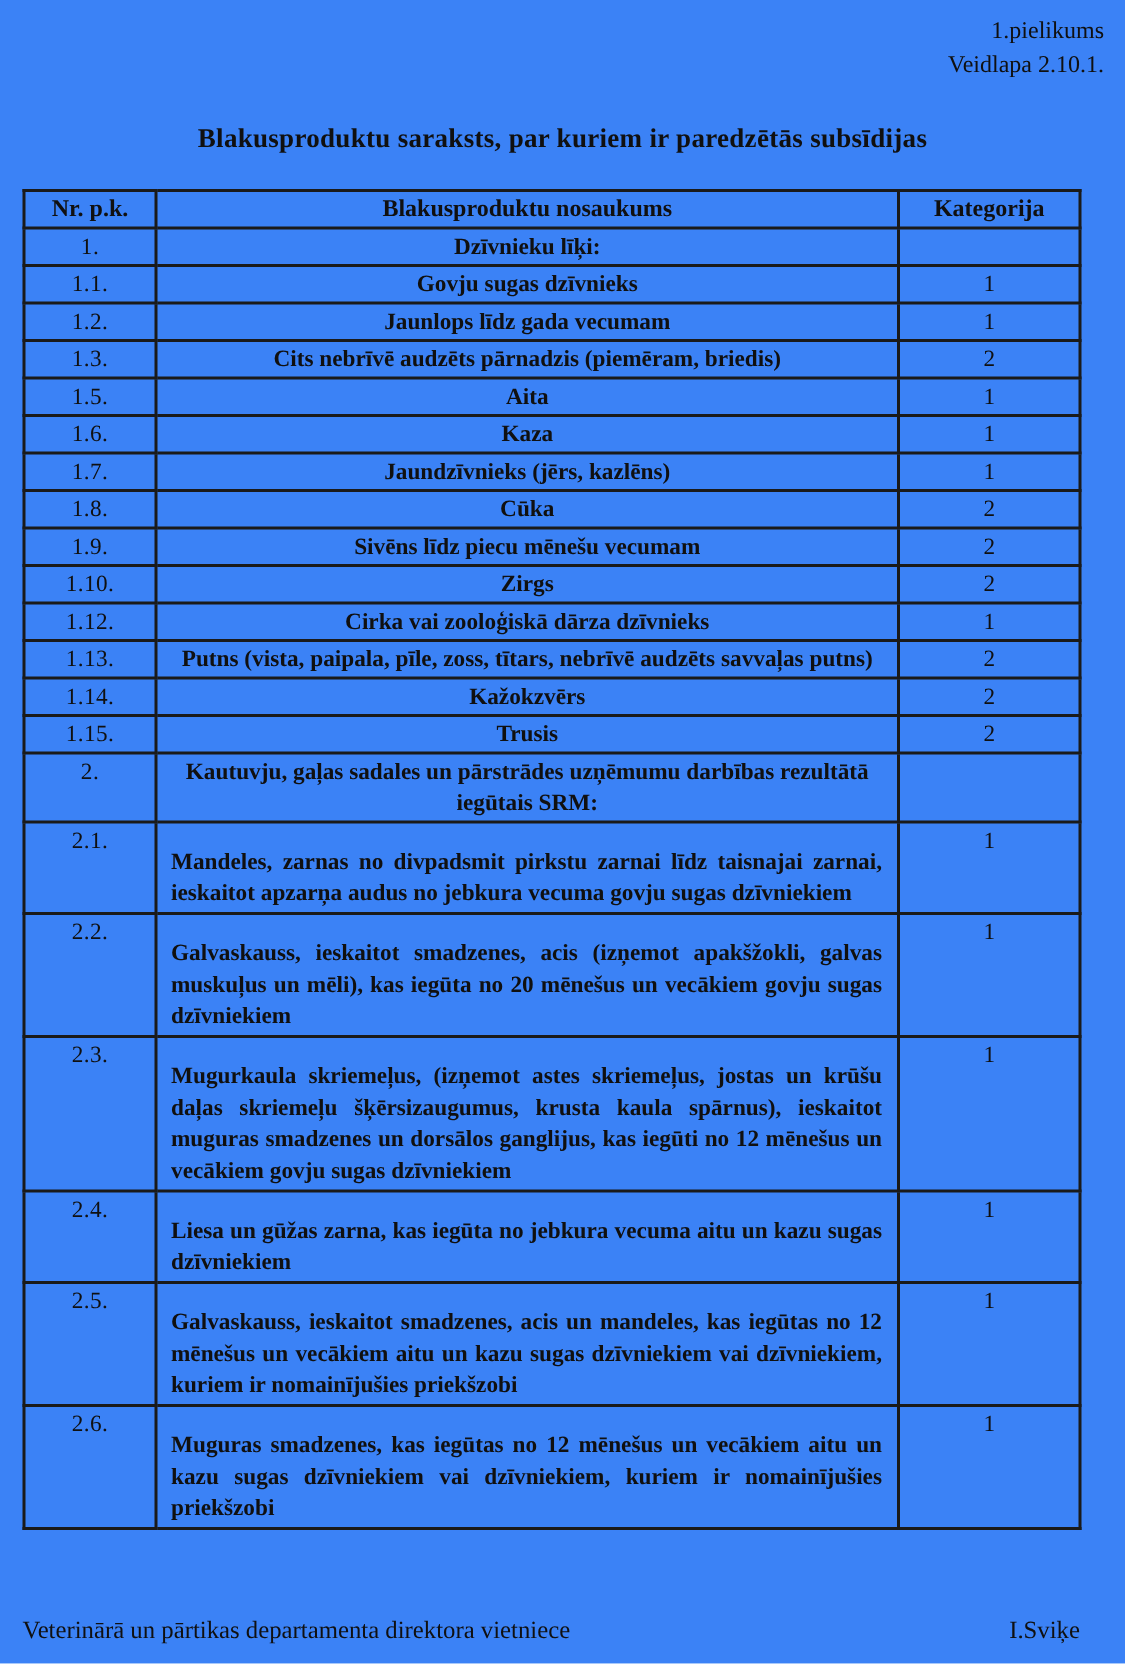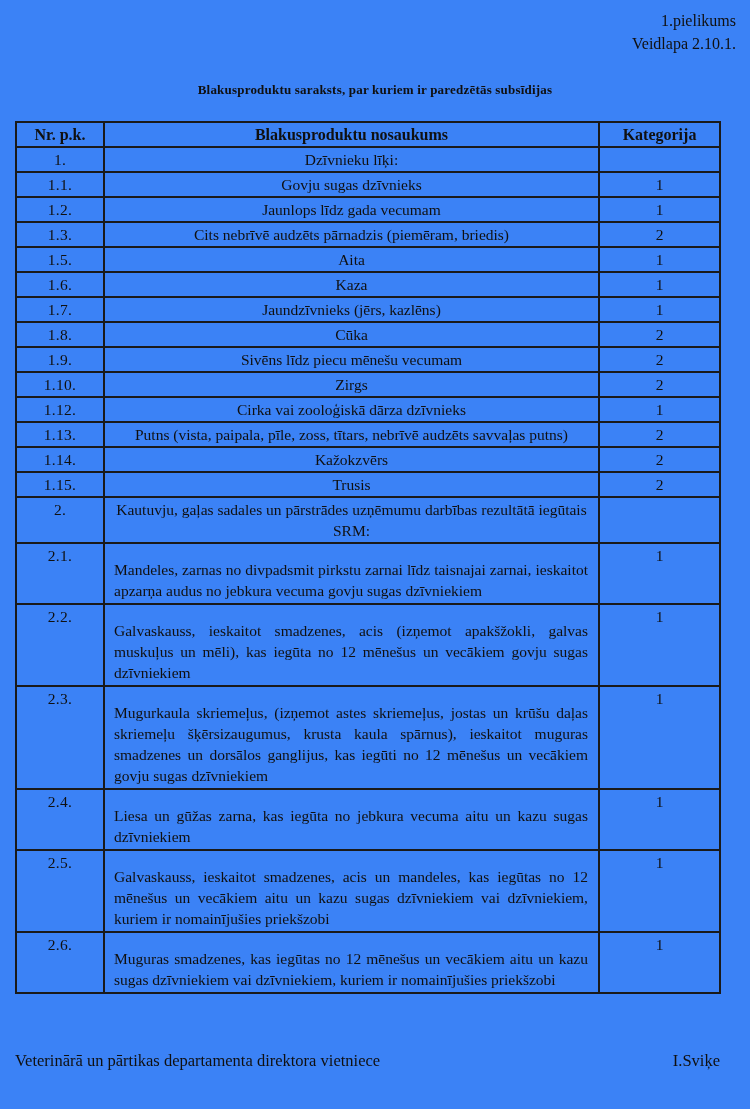--- a/index.html
+++ b/index.html
@@ -20,21 +20,21 @@
   .annex-block {
     padding: 9px 14px 0 0;
     text-align: right;
     font-size: 16px;
     line-height: 23px;
   }
   .doc-title {
     margin-top: 27px;
     text-align: center;
     font-weight: bold;
-    font-size: 13px;
+    font-size: 18px;
     letter-spacing: 0.2px;
   }
   table.byproducts {
     margin: 23px 0 0 15px;
     width: 704px;
     border-collapse: collapse;
     table-layout: fixed;
   }
   .byproducts th, .byproducts td {
     border: 2px solid #1a1a1a;
@@ -44,21 +44,21 @@
     vertical-align: top;
     overflow: hidden;
   }
   .byproducts thead th {
     font-weight: bold;
     text-align: center;
     font-size: 16px;
     padding: 1px 2px;
   }
   .col-nr   { width: 88px;  text-align: center; }
-  .col-name { width: 495px; }
+  .col-name { width: 495px; font-weight: bold; }
   .col-cat  { width: 121px; text-align: center; }
   td.col-name.center  { text-align: center; }
   td.col-name.justify { text-align: justify; padding: 15px 10px 2px 9px; }
   td.col-nr { letter-spacing: 0.3px; }
   .sign-row {
     display: flex;
     justify-content: space-between;
     margin: 57px 30px 0 15px;
     font-size: 16.5px;
     gap: 12px;
@@ -160,21 +160,21 @@
           <td class="col-name center">Kautuvju, gaļas sadales un pārstrādes uzņēmumu darbības rezultātā iegūtais SRM:</td>
           <td class="col-cat"></td>
         </tr>
         <tr>
           <td class="col-nr">2.1.</td>
           <td class="col-name justify">Mandeles, zarnas no divpadsmit pirkstu zarnai līdz taisnajai zarnai, ieskaitot apzarņa audus no jebkura vecuma govju sugas dzīvniekiem</td>
           <td class="col-cat">1</td>
         </tr>
         <tr>
           <td class="col-nr">2.2.</td>
-          <td class="col-name justify">Galvaskauss, ieskaitot smadzenes, acis (izņemot apakšžokli, galvas muskuļus un mēli), kas iegūta no 12 mēnešus un vecākiem govju sugas dzīvniekiem</td>
+          <td class="col-name justify">Galvaskauss, ieskaitot smadzenes, acis (izņemot apakšžokli, galvas muskuļus un mēli), kas iegūta no 20 mēnešus un vecākiem govju sugas dzīvniekiem</td>
           <td class="col-cat">1</td>
         </tr>
         <tr>
           <td class="col-nr">2.3.</td>
           <td class="col-name justify">Mugurkaula skriemeļus, (izņemot astes skriemeļus, jostas un krūšu daļas skriemeļu šķērsizaugumus, krusta kaula spārnus), ieskaitot muguras smadzenes un dorsālos ganglijus, kas iegūti no 12 mēnešus un vecākiem govju sugas dzīvniekiem</td>
           <td class="col-cat">1</td>
         </tr>
         <tr>
           <td class="col-nr">2.4.</td>
           <td class="col-name justify">Liesa un gūžas zarna, kas iegūta no jebkura vecuma aitu un kazu sugas dzīvniekiem</td>

